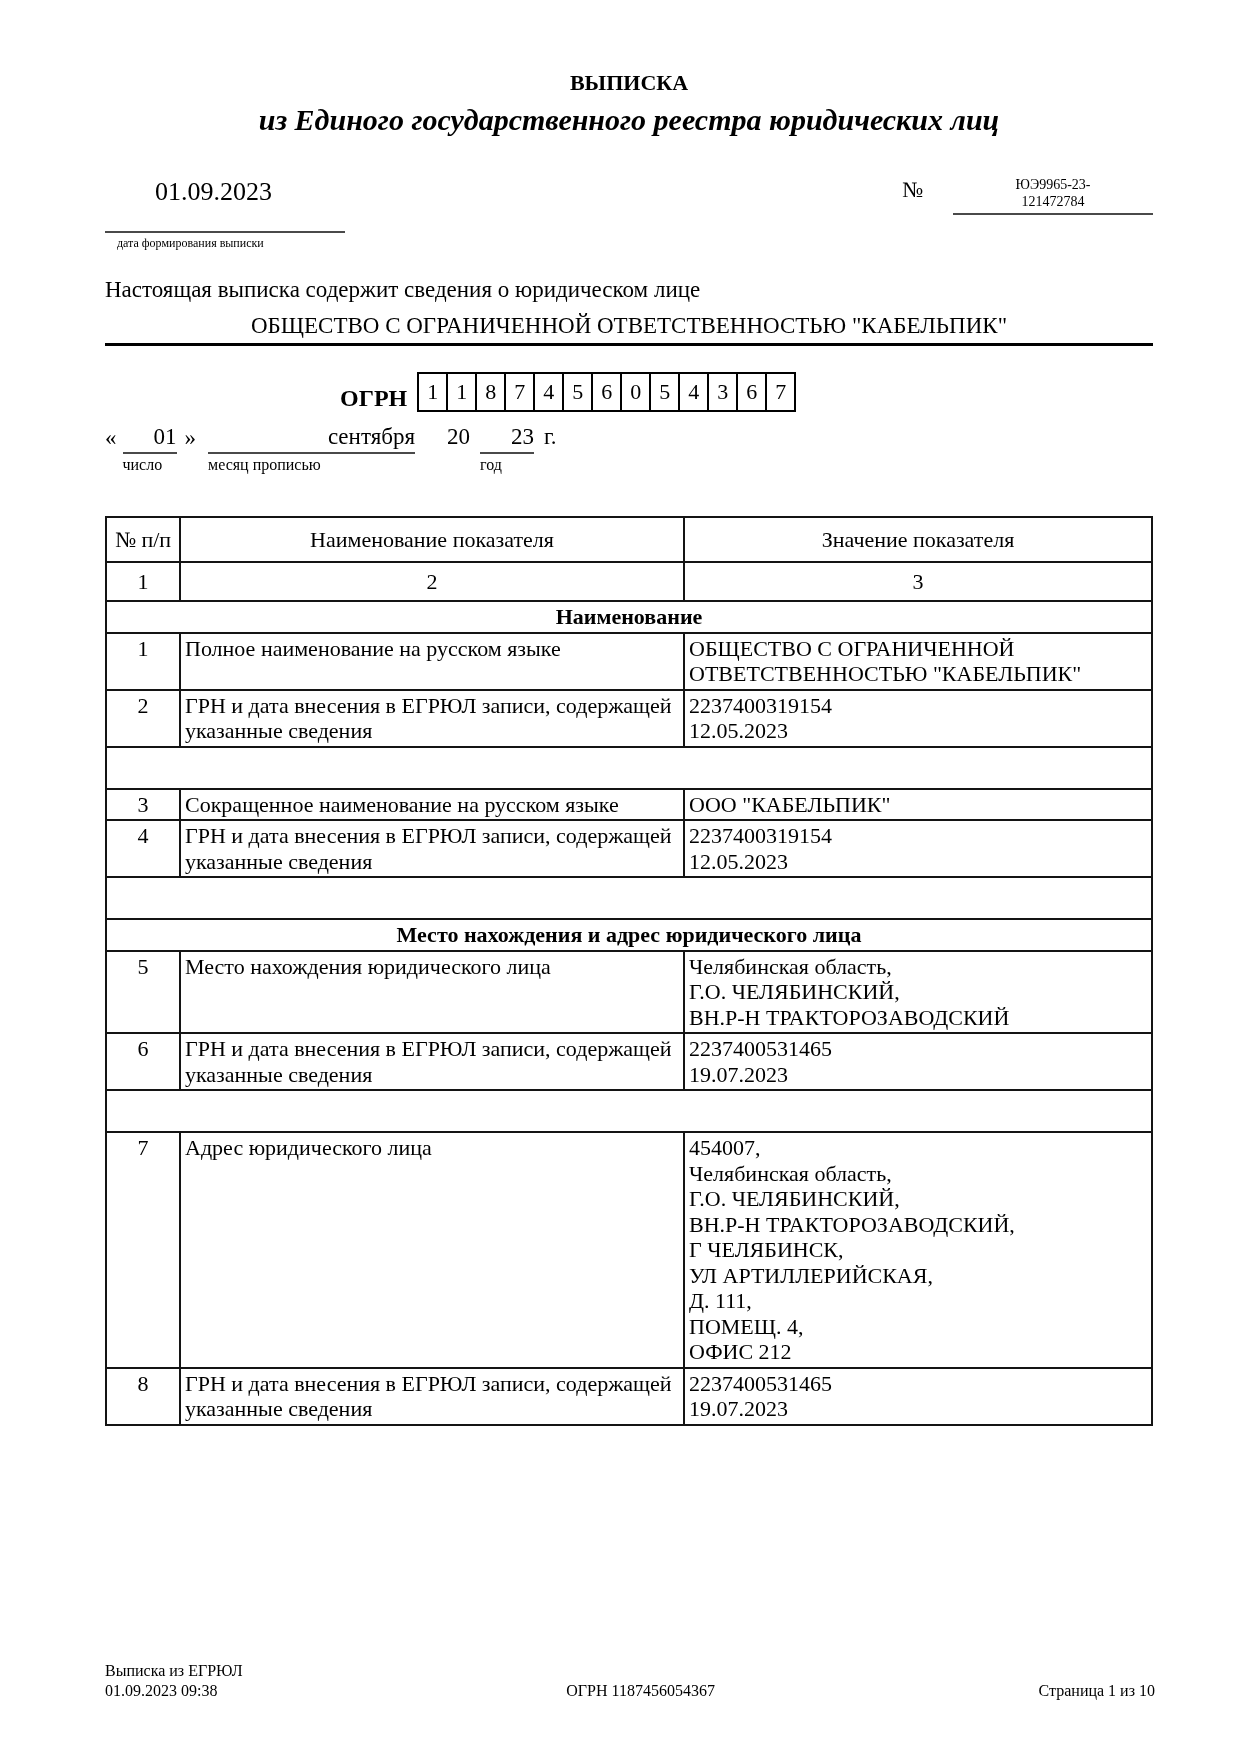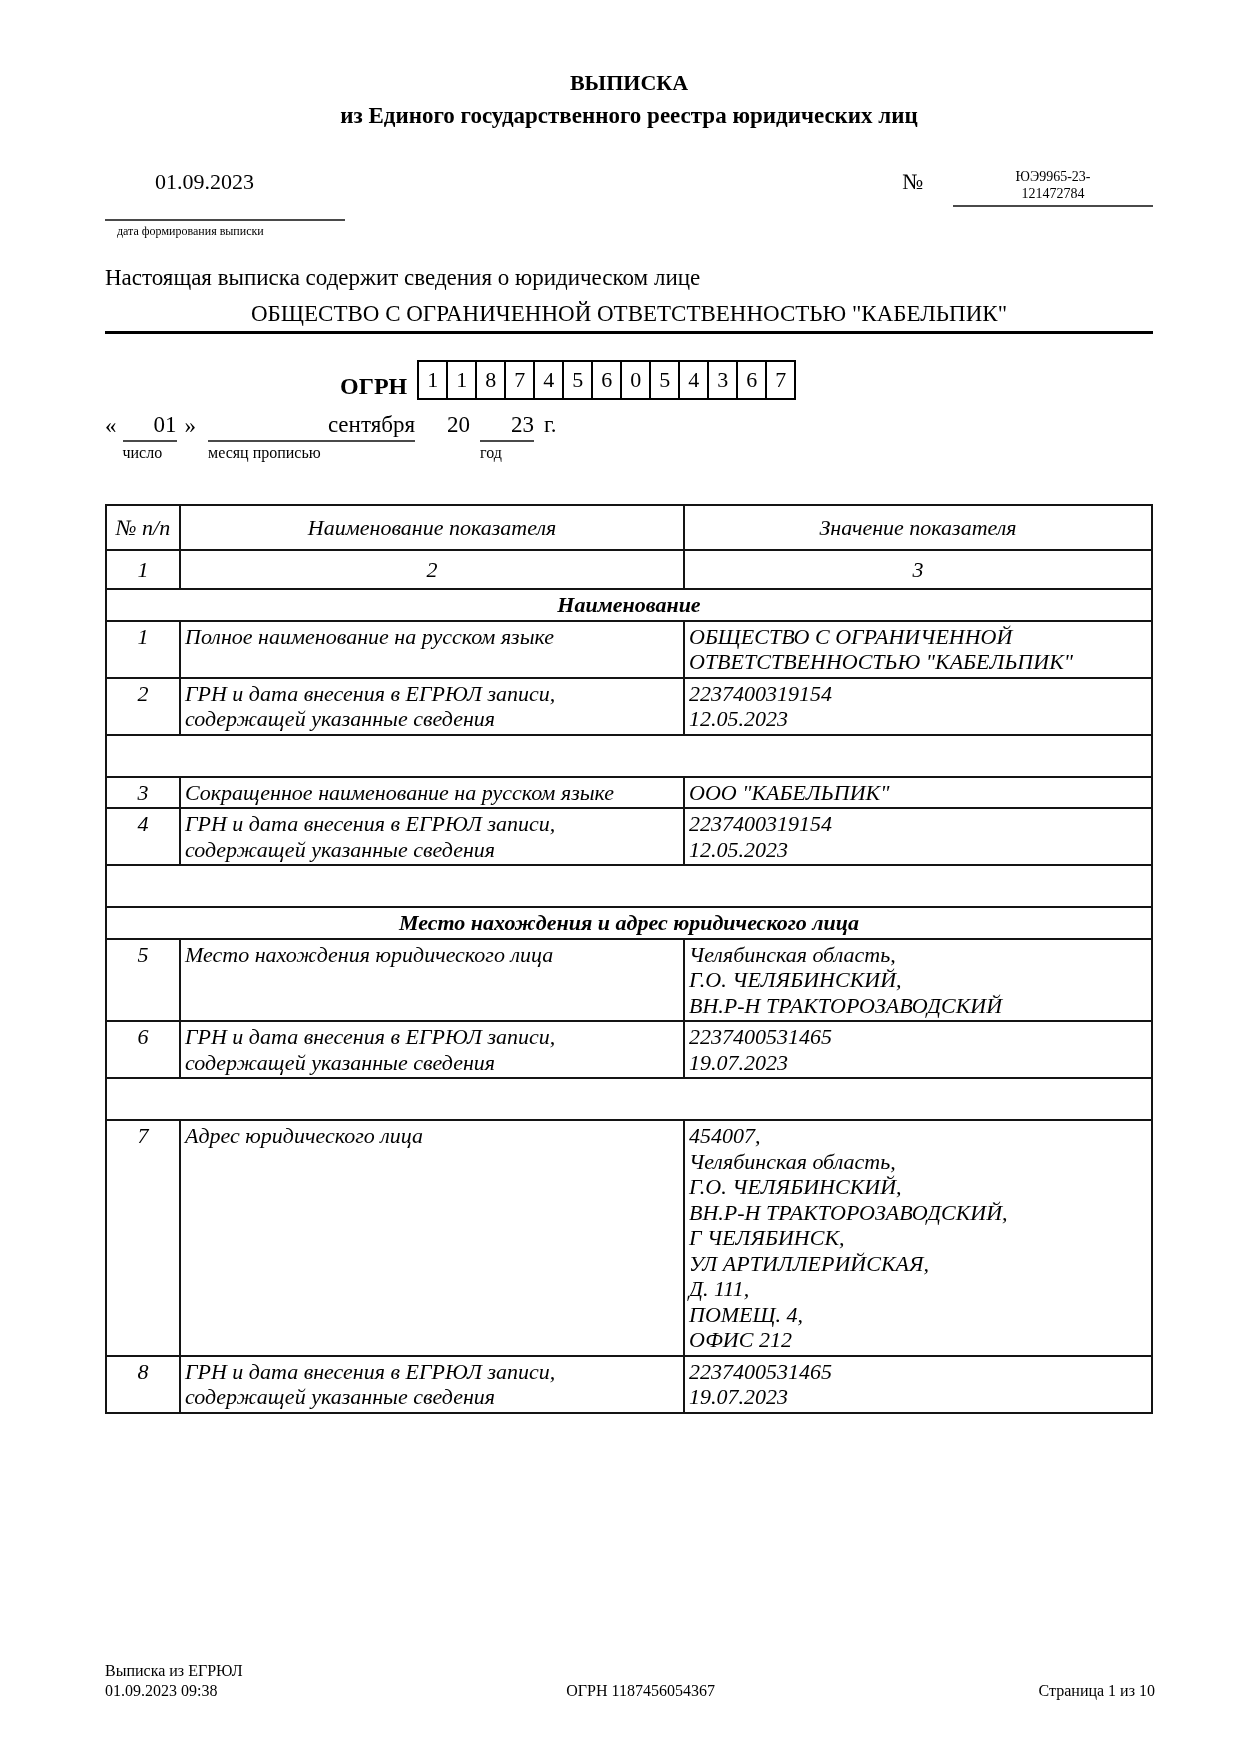--- a/index.html
+++ b/index.html
@@ -5,25 +5,25 @@
   html,body { margin:0; padding:0; }
   body {
     width:1240px; height:1755px;
     background:#ffffff; color:#000;
     font-family:"Liberation Serif", serif;
     position:relative; overflow:hidden;
   }
   .page { padding:70px 87px 0 105px; }
 
   .doc-title { text-align:center; font-size:22px; font-weight:bold; margin:0; }
-  .doc-subtitle { text-align:center; font-size:23px; font-weight:bold; margin-top:7px; }
+  .doc-subtitle { text-align:center; font-size:30px; font-weight:bold; margin-top:7px;font-style:italic; }
 
   .ref-row { display:flex; justify-content:space-between; margin-top:40px; }
   .date-block { width:240px; }
-  .date-value { font-size:22px; padding-left:50px; }
+  .date-value { font-size:26px; padding-left:50px; }
   .date-underline { border-bottom:2px solid #4a4a4a; margin-top:24px; }
   .date-caption { font-size:12px; margin-top:3px; padding-left:12px; }
 
   .num-block { display:flex; gap:30px; align-items:flex-start; }
   .num-sign { font-size:22px; }
   .num-value { width:200px; text-align:center; font-size:14px; line-height:1.18;
                border-bottom:2px solid #4a4a4a; padding-bottom:3px; white-space:pre-line; }
 
   .lead { margin-top:26px; font-size:23px; }
 
@@ -45,21 +45,21 @@
   .slot { display:flex; flex-direction:column; }
   .slot-line { border-bottom:2px solid #4a4a4a; text-align:right; padding-bottom:2px; }
   .slot-cap { font-size:16px; text-align:left; margin-top:2px; white-space:nowrap; }
   .slot-day { width:54px; margin:0 8px 0 6px; }
   .slot-month { width:207px; margin-left:12px; }
   .fr-century { margin-left:32px; }
   .slot-year { width:54px; margin-left:10px; }
   .fr-g { margin-left:10px; }
 
   table.main { border-collapse:collapse; width:100%; margin-top:42px;
-               font-size:22px; table-layout:fixed;font-style:italic; }
+               font-size:22px; table-layout:fixed; }
   table.main td { border:2px solid #141414; vertical-align:top;
                   padding:2px 4px; line-height:1.16; }
   td.c-num { width:64px; text-align:center; }
   td.c-label { width:494px; }
   td.c-value { white-space:pre-line; }
   tr.head-row td { text-align:center; padding:9px 4px 8px 4px; }
   tr.nums-row td { text-align:center; padding:6px 4px; }
   td.section-cell { text-align:center; font-weight:bold; padding:6px 4px; }
   td.spacer-cell { height:36px; }
 

